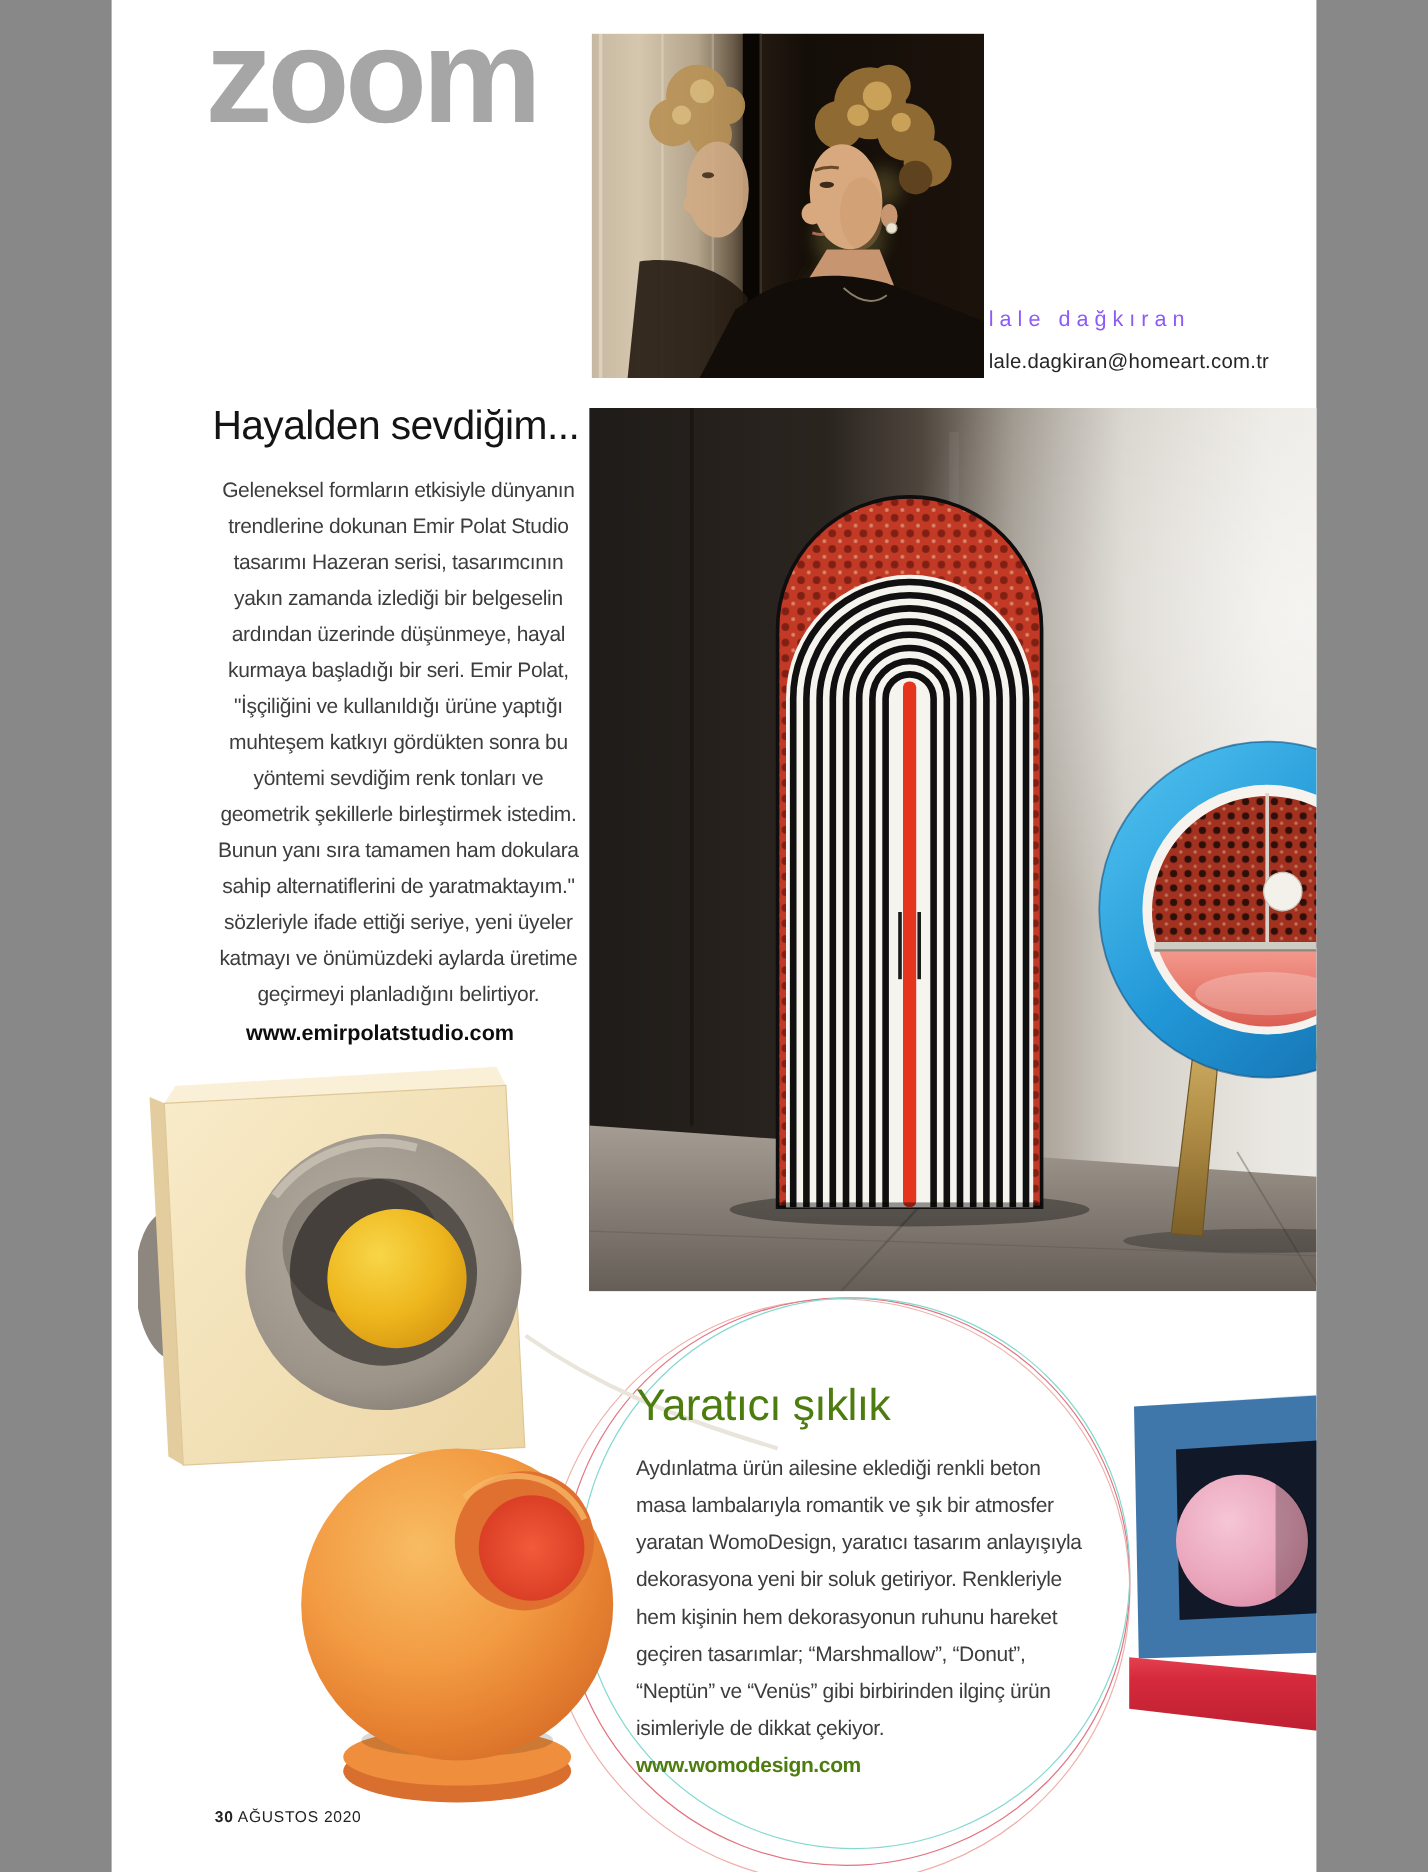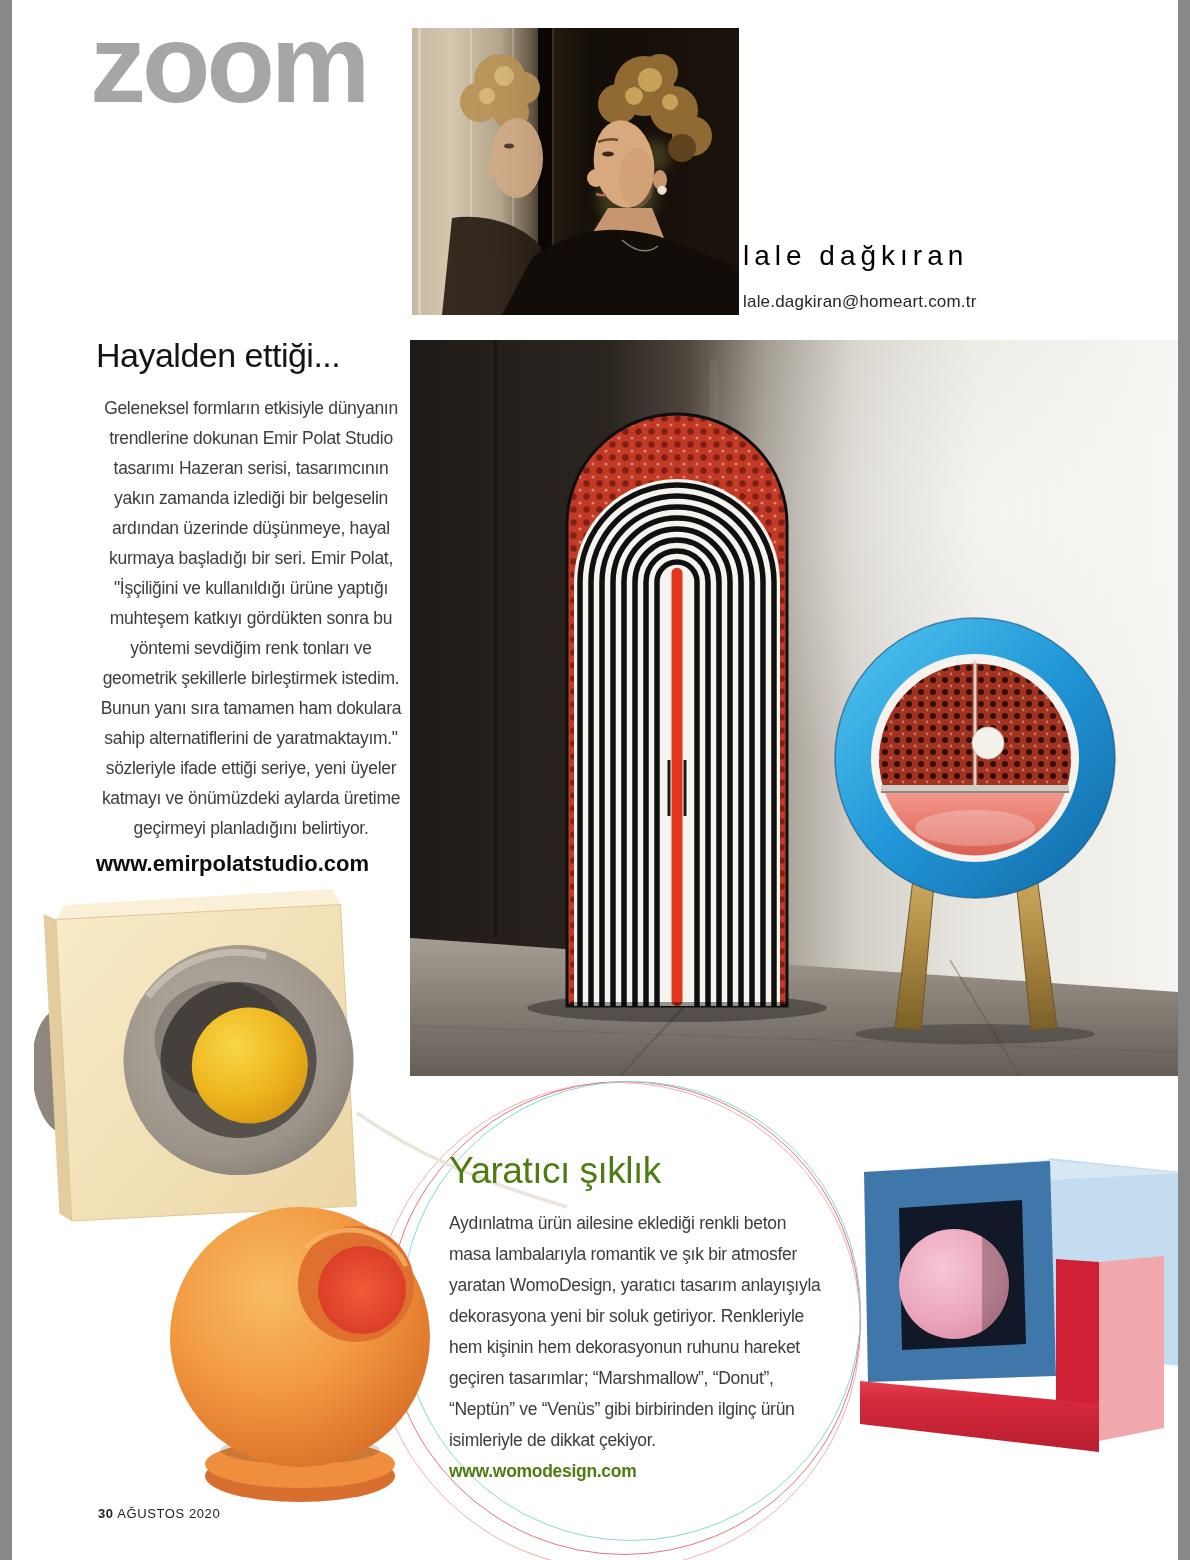--- a/index.html
+++ b/index.html
@@ -1,46 +1,46 @@
 <!DOCTYPE html>
 <html><head>
 <meta charset="utf-8">
 <style>
   * { margin:0; padding:0; box-sizing:border-box; }
   html,body { background:#888; }
   .page {
-    position:relative; width:1166px; height:1560px; margin:0 auto;
+    position:relative; width:1004px; height:1560px; margin:0 auto;
     background:#ffffff; overflow:hidden;
     font-family:"Liberation Sans", sans-serif; color:#1a1a1a;
   }
   .abs { position:absolute; }
 
   .zoom-title {
     left:78px; top:8px; font-size:112px; font-weight:700;
     letter-spacing:-4px; color:#a6a6a6; line-height:1;
   }
 
   .portrait { left:400px; top:28px; width:327px; height:287px; z-index:1; }
   .portrait svg { display:block; }
 
   .profile-name {
-    left:731px; top:240px; font-size:28px; letter-spacing:5px; color:#000000;
+    left:731px; top:256px; font-size:18px; letter-spacing:5px; color:#8b5cf6;
   }
   .profile-email {
     left:731px; top:292px; font-size:17px; color:#262626; letter-spacing:0.2px;
   }
 
   .article-dream { left:84px; top:336px; width:310px; z-index:2; }
   .article-dream h1 {
     font-size:34px; font-weight:400; letter-spacing:-0.5px; color:#141414; margin-bottom:18px;
   }
   .article-dream p {
     font-size:17.5px; line-height:30px; color:#3d3d3d; letter-spacing:-0.3px;text-align:center;
   }
-  .article-dream .site { display:block; margin-top:8px; font-size:22px; font-weight:700; color:#0d0d0d; }
+  .article-dream .site { display:block; margin-top:8px; font-size:18px; font-weight:700; color:#0d0d0d;margin-left:28px; }
 
   .main-photo { left:398px; top:340px; width:768px; height:736px; z-index:1; }
 
   .deco-circle { border-radius:50%; z-index:2; pointer-events:none; }
   .c-salmon { left:361px; top:1082px; width:488px; height:488px; border:1.5px solid #f0b0ac; }
   .c-red    { left:375px; top:1081px; width:474px; height:474px; border:1.5px solid #e2737f; }
   .c-teal   { left:389px; top:1081px; width:460px; height:460px; border:1.5px solid #84d9d0; }
 
   .square-lamp { left:22px; top:882px; width:336px; height:376px; z-index:3; }
   .lamp-cable  { left:335px; top:1095px; width:230px; height:140px; z-index:2; }
@@ -128,21 +128,21 @@
         <path d="M120,230 C160,200 200,196 246,208 L327,240 L327,287 L90,287 Z" fill="#120d08"></path>
         <path d="M210,212 q20,18 36,6" stroke="#8a7f6a" stroke-width="1.5" fill="none"></path>
       </g>
     </svg>
   </div>
 
   <div class="abs profile-name">lale dağkıran</div>
   <div class="abs profile-email">lale.dagkiran@homeart.com.tr</div>
 
   <div class="abs article-dream">
-    <h1>Hayalden ettiği...</h1>
+    <h1>Hayalden sevdiğim...</h1>
     <p>Geleneksel formların etkisiyle dünyanın trendlerine dokunan Emir Polat Studio tasarımı Hazeran serisi, tasarımcının yakın zamanda izlediği bir belgeselin ardından üzerinde düşünmeye, hayal kurmaya başladığı bir seri. Emir Polat, "İşçiliğini ve kullanıldığı ürüne yaptığı muhteşem katkıyı gördükten sonra bu yöntemi sevdiğim renk tonları ve geometrik şekillerle birleştirmek istedim. Bunun yanı sıra tamamen ham dokulara sahip alternatiflerini de yaratmaktayım." sözleriyle ifade ettiği seriye, yeni üyeler katmayı ve önümüzdeki aylarda üretime geçirmeyi planladığını belirtiyor.</p>
     <span class="site">www.emirpolatstudio.com</span>
   </div>
 
   <div class="abs main-photo">
     <svg width="768" height="736" viewBox="0 0 768 736">
       <defs>
         <linearGradient id="wall" x1="0" y1="0" x2="1" y2="0">
           <stop offset="0" stop-color="#1f1b18"></stop>
             <stop offset="0.26" stop-color="#2b2520"></stop>

